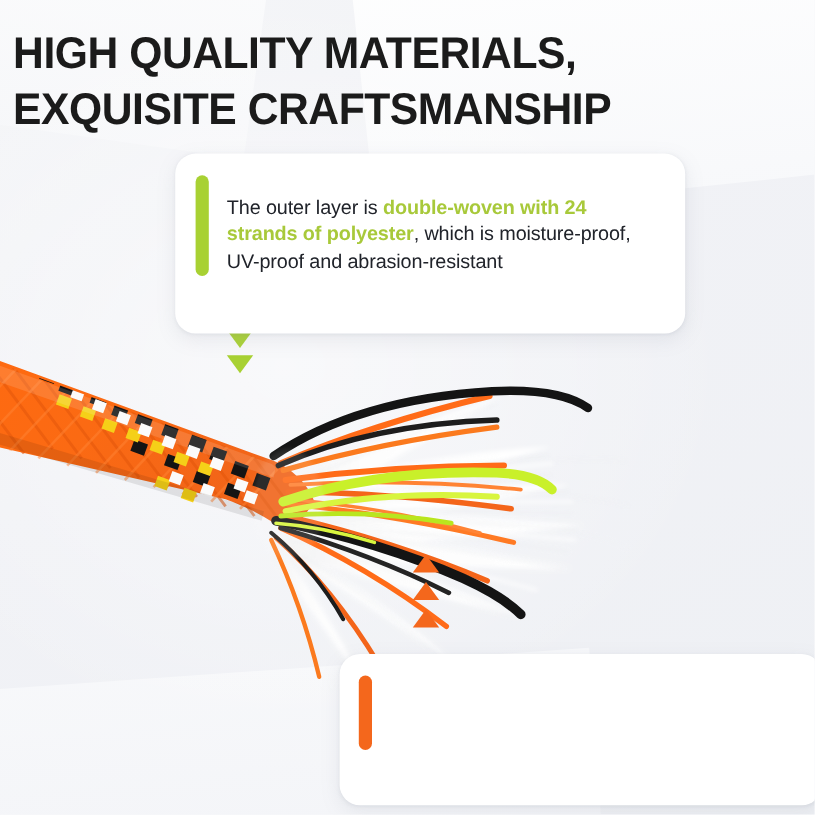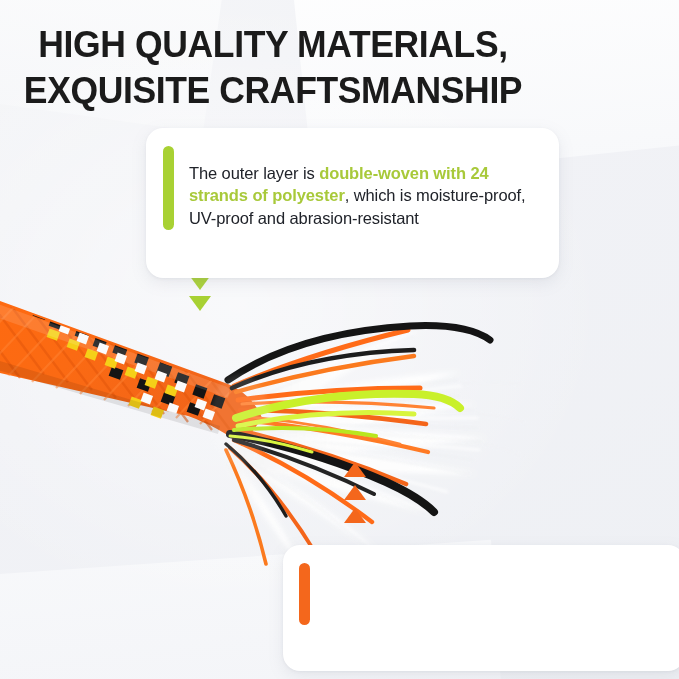--- a/index.html
+++ b/index.html
@@ -56,21 +56,20 @@
     background: radial-gradient(ellipse at 35% 45%, rgba(255,255,255,.55) 0%, rgba(255,255,255,0) 60%);
     pointer-events: none;
   }
 
   
   #title-block {
     position: absolute;
     top: 22px;
     left: 0;
     width: 546px;
-    text-align: center;
     z-index: 6;
   }
   .title-line {
     display: block;
     color: #1b1b1b;
     font-weight: 700;
     font-size: 37px;
     line-height: 46px;
     letter-spacing: -0.4px;
     transform: scaleX(.96);
@@ -96,21 +95,21 @@
     box-shadow: 0 5px 16px rgba(120,130,150,.13), 0 1px 3px rgba(120,130,150,.10);
     display: flex;
     align-items: flex-start;
     z-index: 8;
   }
   #callout-outer-layer {
     left: 146px;
     top: 128px;
     width: 382px;
     height: 118px;
-    padding: 16px 14px 16px 17px;
+    padding: 16px 26px 16px 17px;
   }
   #callout-inner-core {
     left: 283px;
     top: 545px;
     width: 372px;
     height: 94px;
     padding: 16px 14px 16px 16px;
   }
   .accent-bar {
     flex: 0 0 auto;

